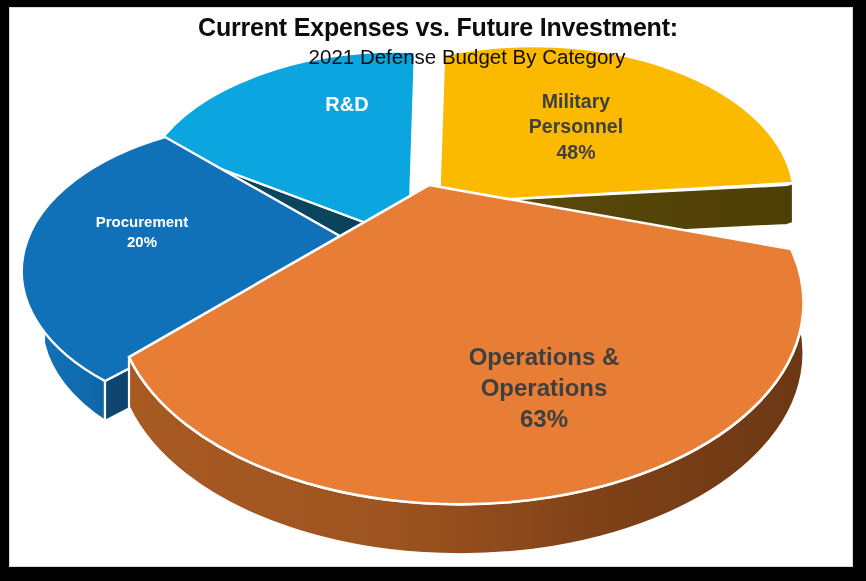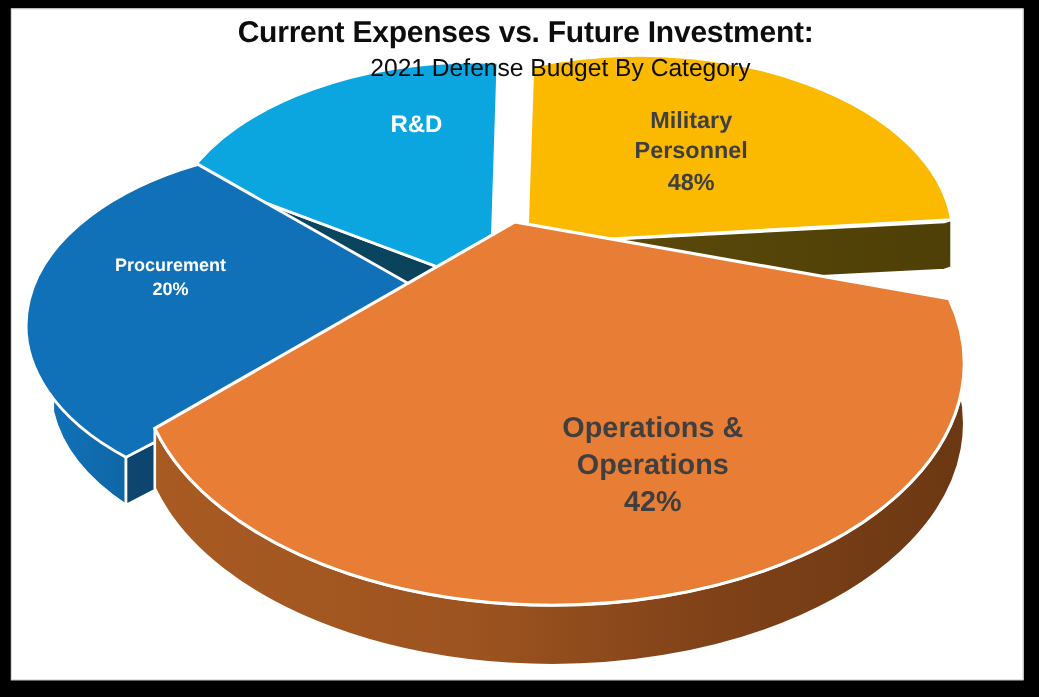--- a/index.html
+++ b/index.html
@@ -155,17 +155,17 @@
     </div>
 
     <div class="slice-label lbl-light" id="label-procurement">
       <div>Procurement</div>
       <div>20%</div>
     </div>
 
     <div class="slice-label lbl-dark" id="label-om">
       <div>Operations &amp;</div>
       <div>Operations</div>
-      <div>42%</div>
+      <div>63%</div>
     </div>
 
   </div>
 </div>
 
 </body></html>

